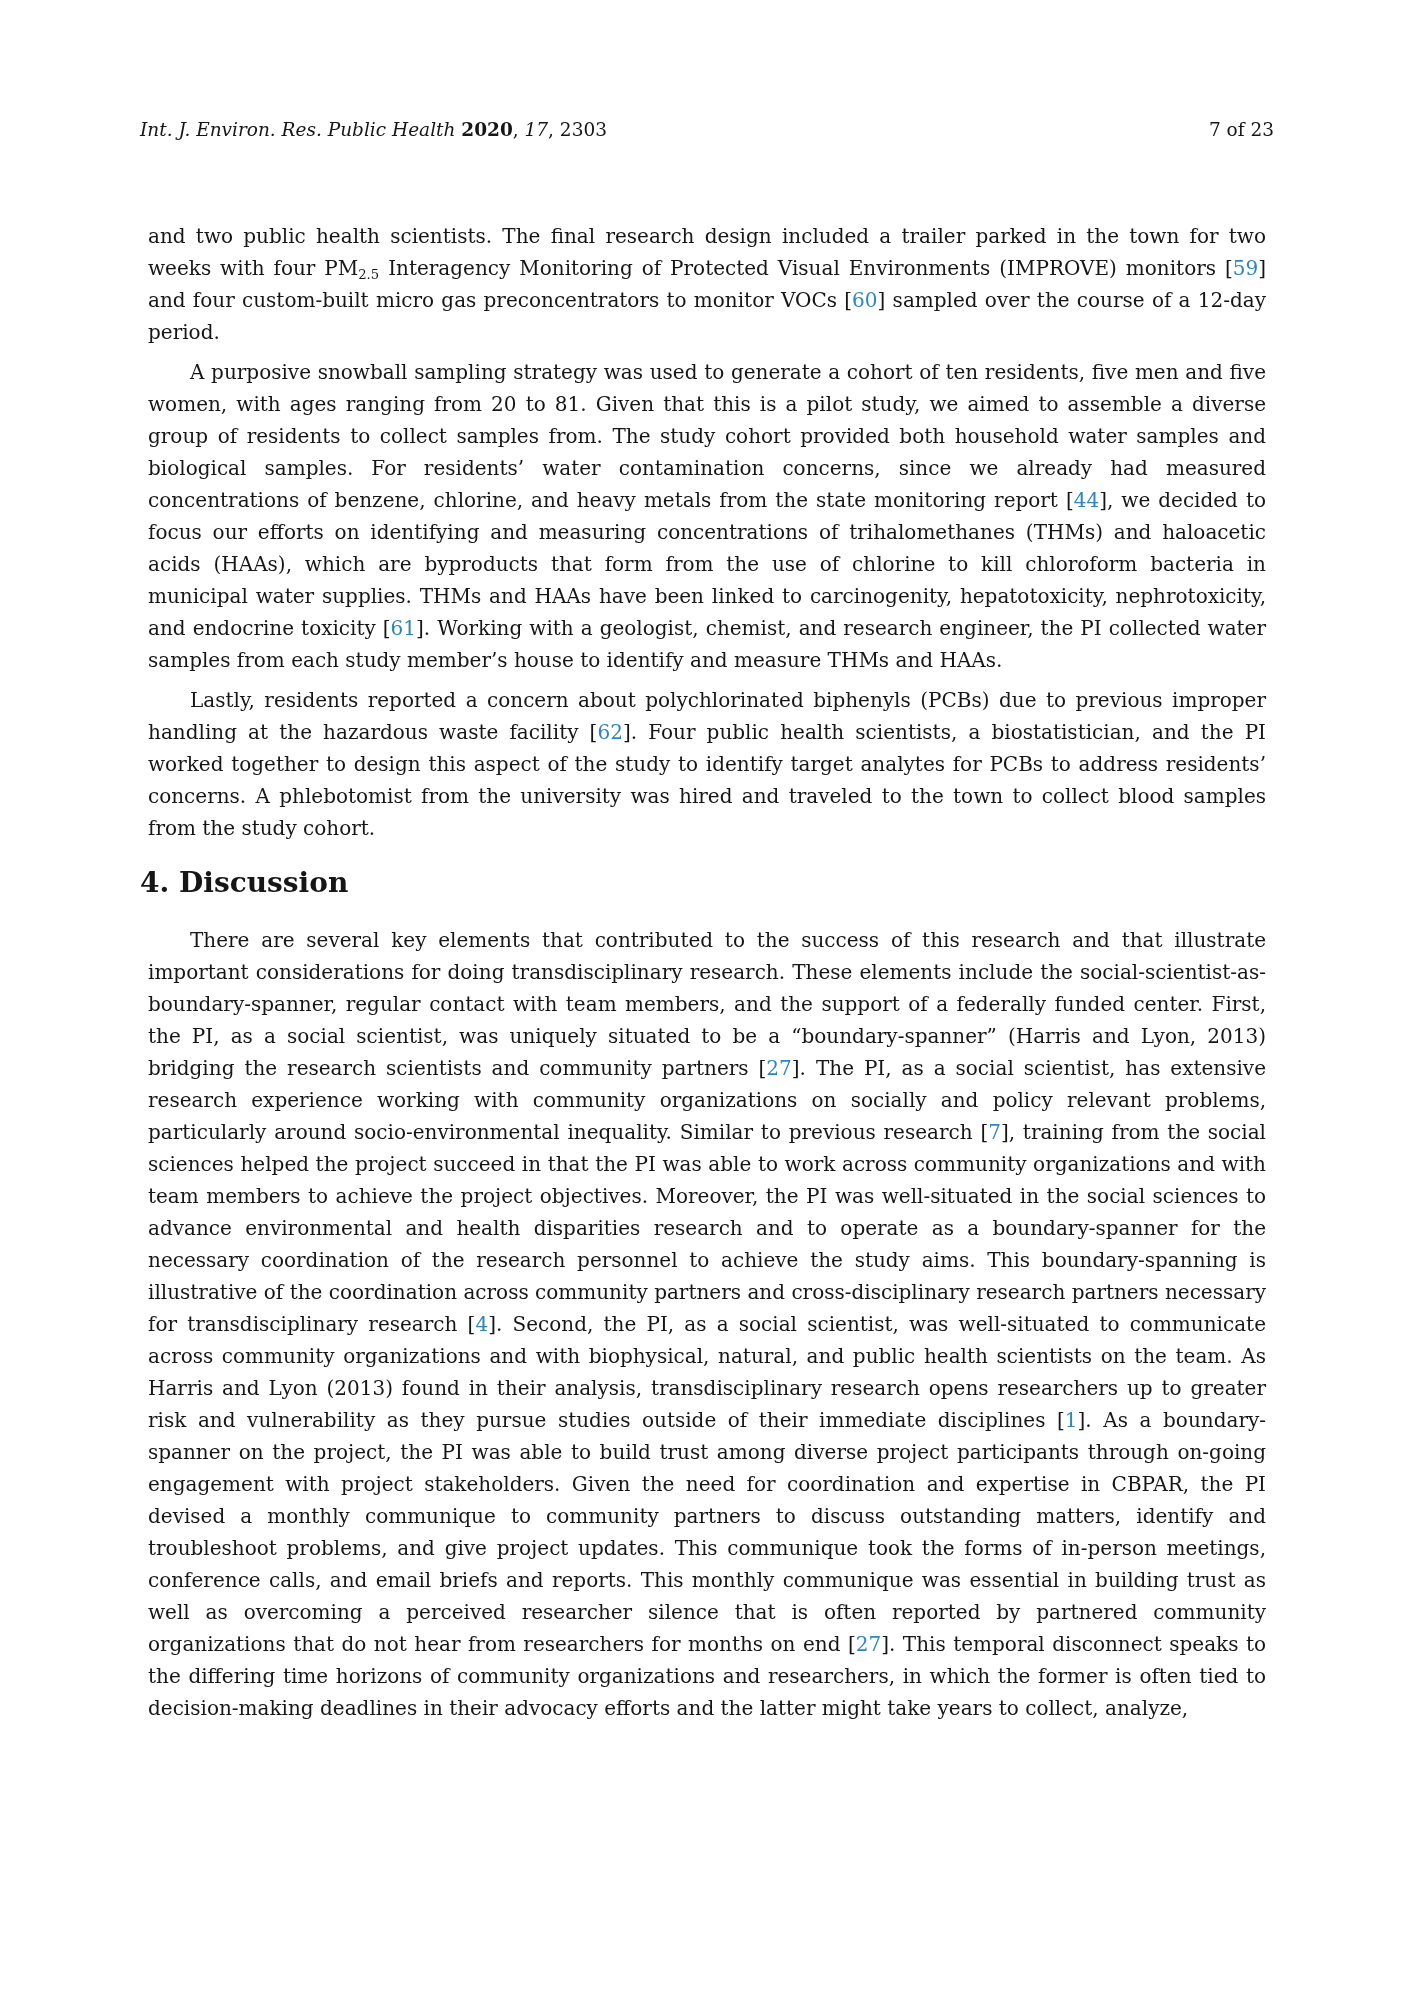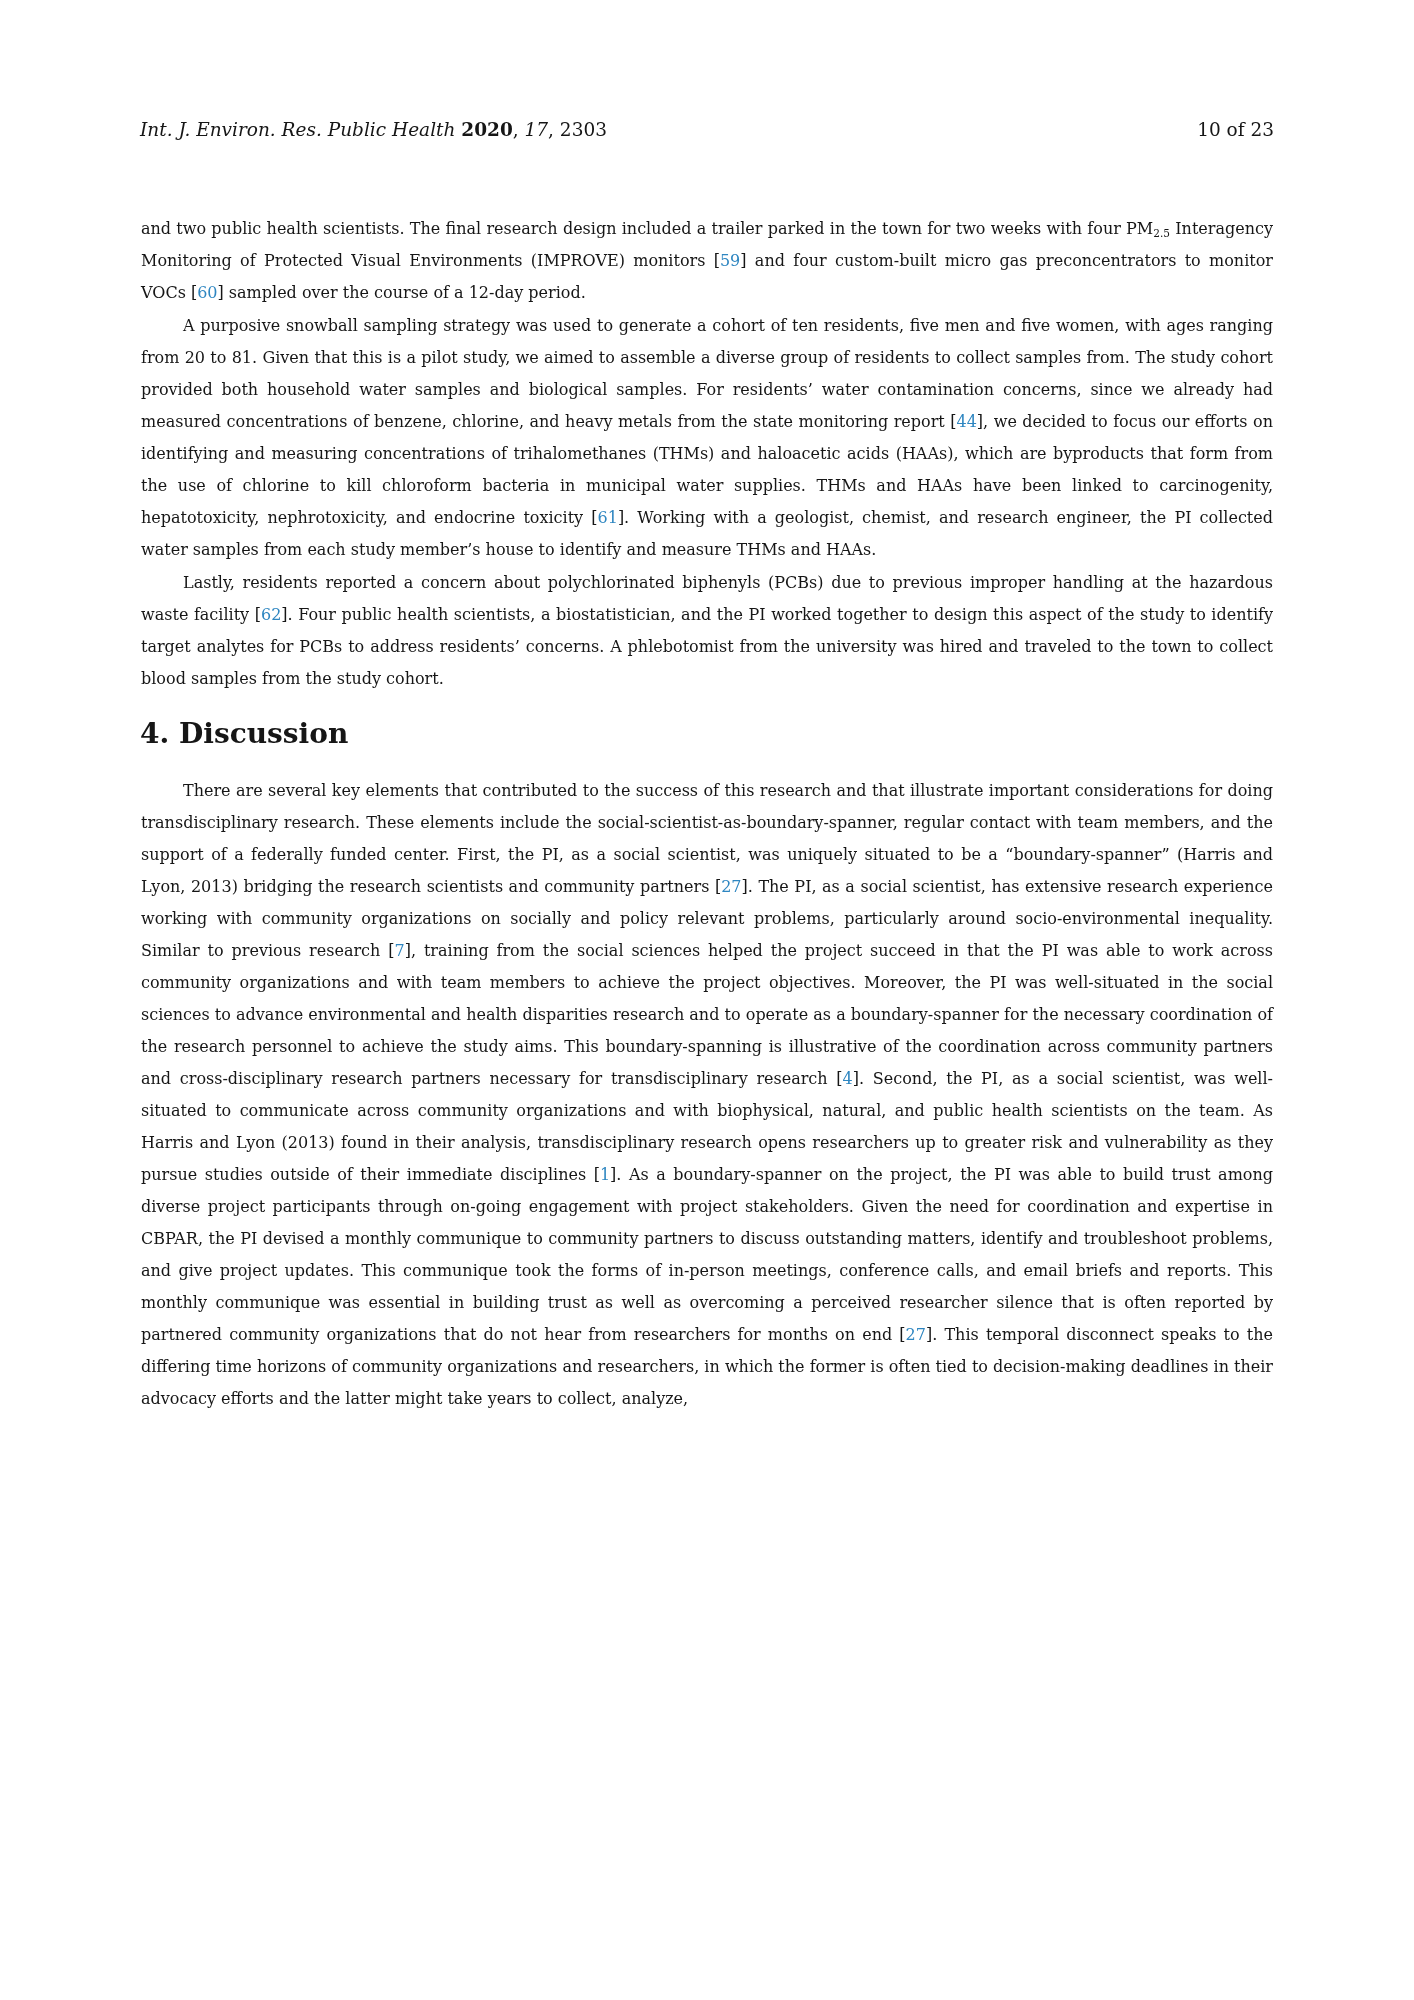--- a/index.html
+++ b/index.html
@@ -31,22 +31,22 @@
   }
   .header-left .seg-italic { font-style: italic; }
   .header-left .seg-bold { font-weight: bold; }
   .page-body {
     position: absolute;
     top: 212px;
     left: 140px;
     width: 1134px;
   }
   .para {
-    margin: 1px;
-    font-size: 16px;
+    margin: 8px;
+    font-size: 20px;
     line-height: 32px;
     text-align: justify;
     text-indent: 42px;
   }
   .para.no-indent { text-indent: 0; }
   .seg-cite { color: var(--cite-color); }
   .seg-sub {
     font-size: 0.66em;
     vertical-align: -0.28em;
     line-height: 0;
@@ -68,21 +68,21 @@
   }
   .para.after-heading { margin-top: 26px; }
 </style>
 </head>
 <body>
 
 <div class="page">
 
   <header class="page-header">
     <div class="header-left"><span class="seg-italic">Int. J. Environ. Res. Public Health </span><span class="seg-bold">2020</span><span>, </span><span class="seg-italic">17</span><span>, 2303</span></div>
-    <div class="header-right">10 of 23</div>
+    <div class="header-right">7 of 23</div>
   </header>
 
   <main class="page-body">
 
     <p class="para no-indent"><span>and two public health scientists. The final research design included a trailer parked in the town for two weeks with four PM</span><span class="seg-sub">2.5</span><span> Interagency Monitoring of Protected Visual Environments (IMPROVE) monitors [</span><span class="seg-cite">59</span><span>] and four custom-built micro gas preconcentrators to monitor VOCs [</span><span class="seg-cite">60</span><span>] sampled over the course of a 12-day period.</span></p>
 
     <p class="para"><span>A purposive snowball sampling strategy was used to generate a cohort of ten residents, five men and five women, with ages ranging from 20 to 81.  Given that this is a pilot study, we aimed to assemble a diverse group of residents to collect samples from.  The study cohort provided both household water samples and biological samples.  For residents’ water contamination concerns, since we already had measured concentrations of benzene, chlorine, and heavy metals from the state monitoring report [</span><span class="seg-cite">44</span><span>], we decided to focus our efforts on identifying and measuring concentrations of trihalomethanes (THMs) and haloacetic acids (HAAs), which are byproducts that form from the use of chlorine to kill chloroform bacteria in municipal water supplies.  THMs and HAAs have been linked to carcinogenity, hepatotoxicity, nephrotoxicity, and endocrine toxicity [</span><span class="seg-cite">61</span><span>].  Working with a geologist, chemist, and research engineer, the PI collected water samples from each study member’s house to identify and measure THMs and HAAs.</span></p>
 
     <p class="para"><span>Lastly, residents reported a concern about polychlorinated biphenyls (PCBs) due to previous improper handling at the hazardous waste facility [</span><span class="seg-cite">62</span><span>].  Four public health scientists, a biostatistician, and the PI worked together to design this aspect of the study to identify target analytes for PCBs to address residents’ concerns.  A phlebotomist from the university was hired and traveled to the town to collect blood samples from the study cohort.</span></p>
 

